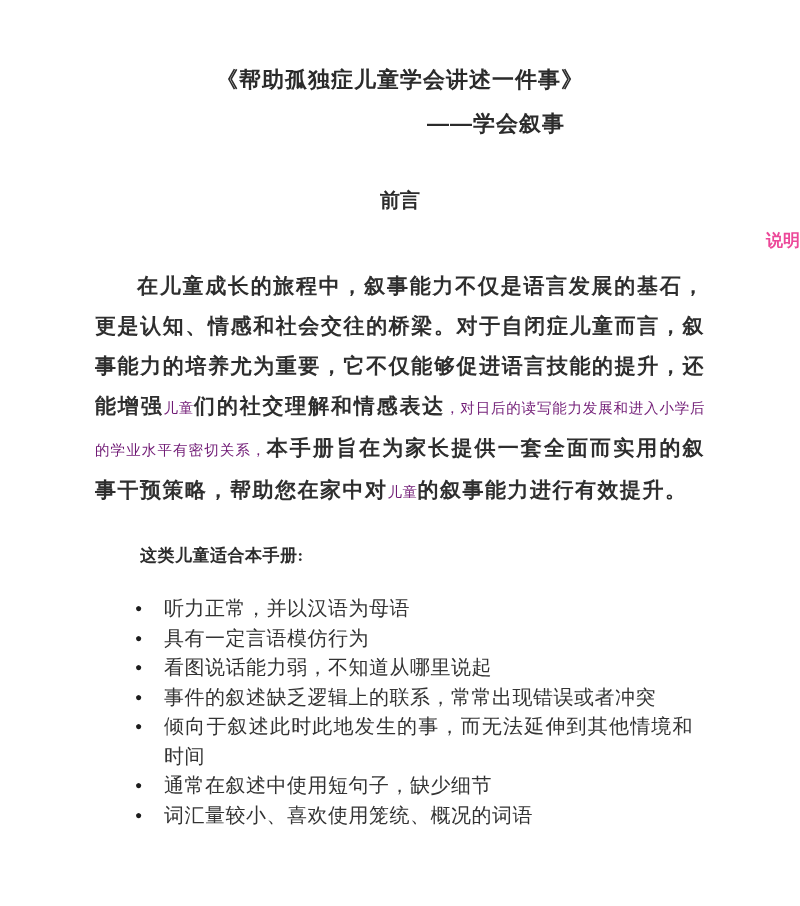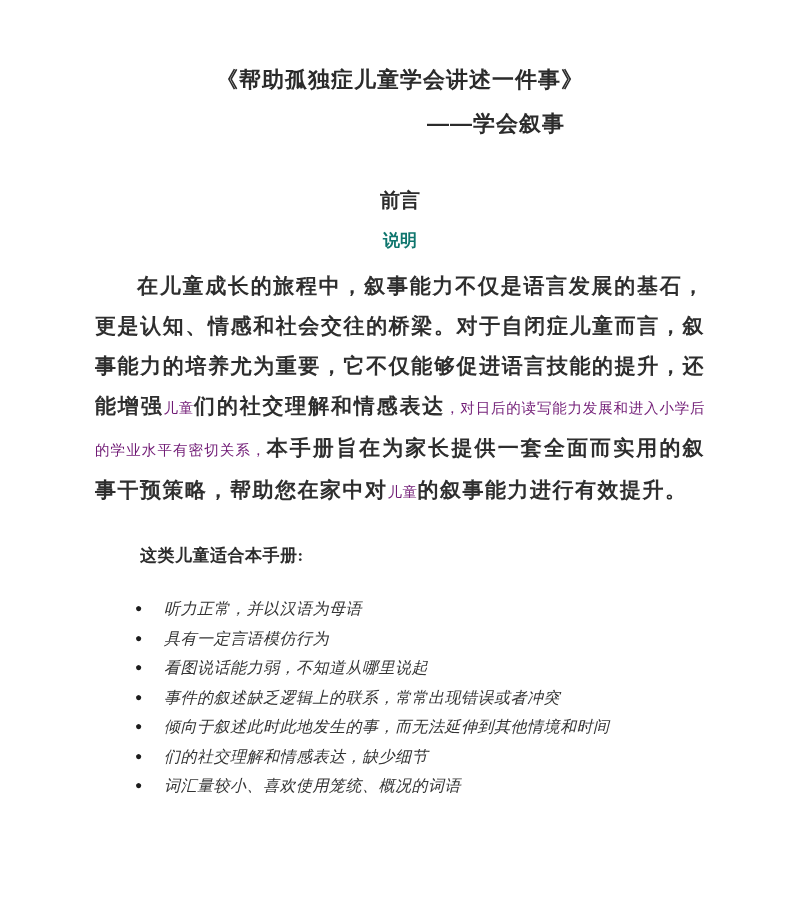--- a/index.html
+++ b/index.html
@@ -42,26 +42,26 @@
     margin-top: 48px;
     text-align: center;
     font-family: Liberation Serif, serif;
     font-weight: bold;
     font-size: 20px;
     line-height: 26px;
     color: #2b2b2b;
   }
   .note-heading {
     margin-top: 16px;
-    text-align: center;
+    text-align: right;
     font-family: "Liberation Sans", "DejaVu Sans", sans-serif;
     font-weight: bold;
     font-size: 17px;
     line-height: 24px;
-    color: #0f766e;
+    color: #ec4899;
   }
   .intro-paragraph {
     margin: 13px 95px 0 95px;
     width: 610px;
     font-size: 21px;
     font-weight: 600;
     line-height: 40px;
     letter-spacing: 1.5px;
     text-align: justify;
     text-indent: 2em;
@@ -82,27 +82,26 @@
     line-height: 24px;
   }
   .bullet-list {
     margin: 26px 90px 0 133px;
     width: 560px;
     list-style: none;
   }
   .bullet-list li {
     position: relative;
     padding-left: 31px;
-    font-size: 16px;
+    font-size: 20px;
     font-weight: 500;
     line-height: 29.5px;
     letter-spacing: 0.5px;
     text-align: justify;
     color: #333333;
-    font-style: italic;
   }
   .bullet-list li::before {
     content: "\25CF";
     position: absolute;
     left: 2px;
     top: 0;
     font-size: 12px;
     color: #1c1c1c;
   }
 </style>
@@ -122,17 +121,17 @@
   <p class="intro-paragraph"><span class="seg">在儿童成长的旅程中，叙事能力不仅是语言发展的基石，更是认知、情感和社会交往的桥梁。对于自闭症儿童而言，叙事能力的培养尤为重要，它不仅能够促进语言技能的提升，还能增强</span><span class="seg small">儿童</span><span class="seg">们的社交理解和情感表达</span><span class="seg small">，对日后的读写能力发展和进入小学后的学业水平有密切关系，</span><span class="seg">本手册旨在为家长提供一套全面而实用的叙事干预策略，帮助您在家中对</span><span class="seg small">儿童</span><span class="seg">的叙事能力进行有效提升。</span></p>
 
   <div class="list-heading">这类儿童适合本手册:</div>
 
   <ul class="bullet-list">
       <li>听力正常，并以汉语为母语</li>
       <li>具有一定言语模仿行为</li>
       <li>看图说话能力弱，不知道从哪里说起</li>
       <li>事件的叙述缺乏逻辑上的联系，常常出现错误或者冲突</li>
       <li>倾向于叙述此时此地发生的事，而无法延伸到其他情境和时间</li>
-      <li>们的社交理解和情感表达，缺少细节</li>
+      <li>通常在叙述中使用短句子，缺少细节</li>
       <li>词汇量较小、喜欢使用笼统、概况的词语</li>
     </ul>
 
 </div>
 
 </body></html>

